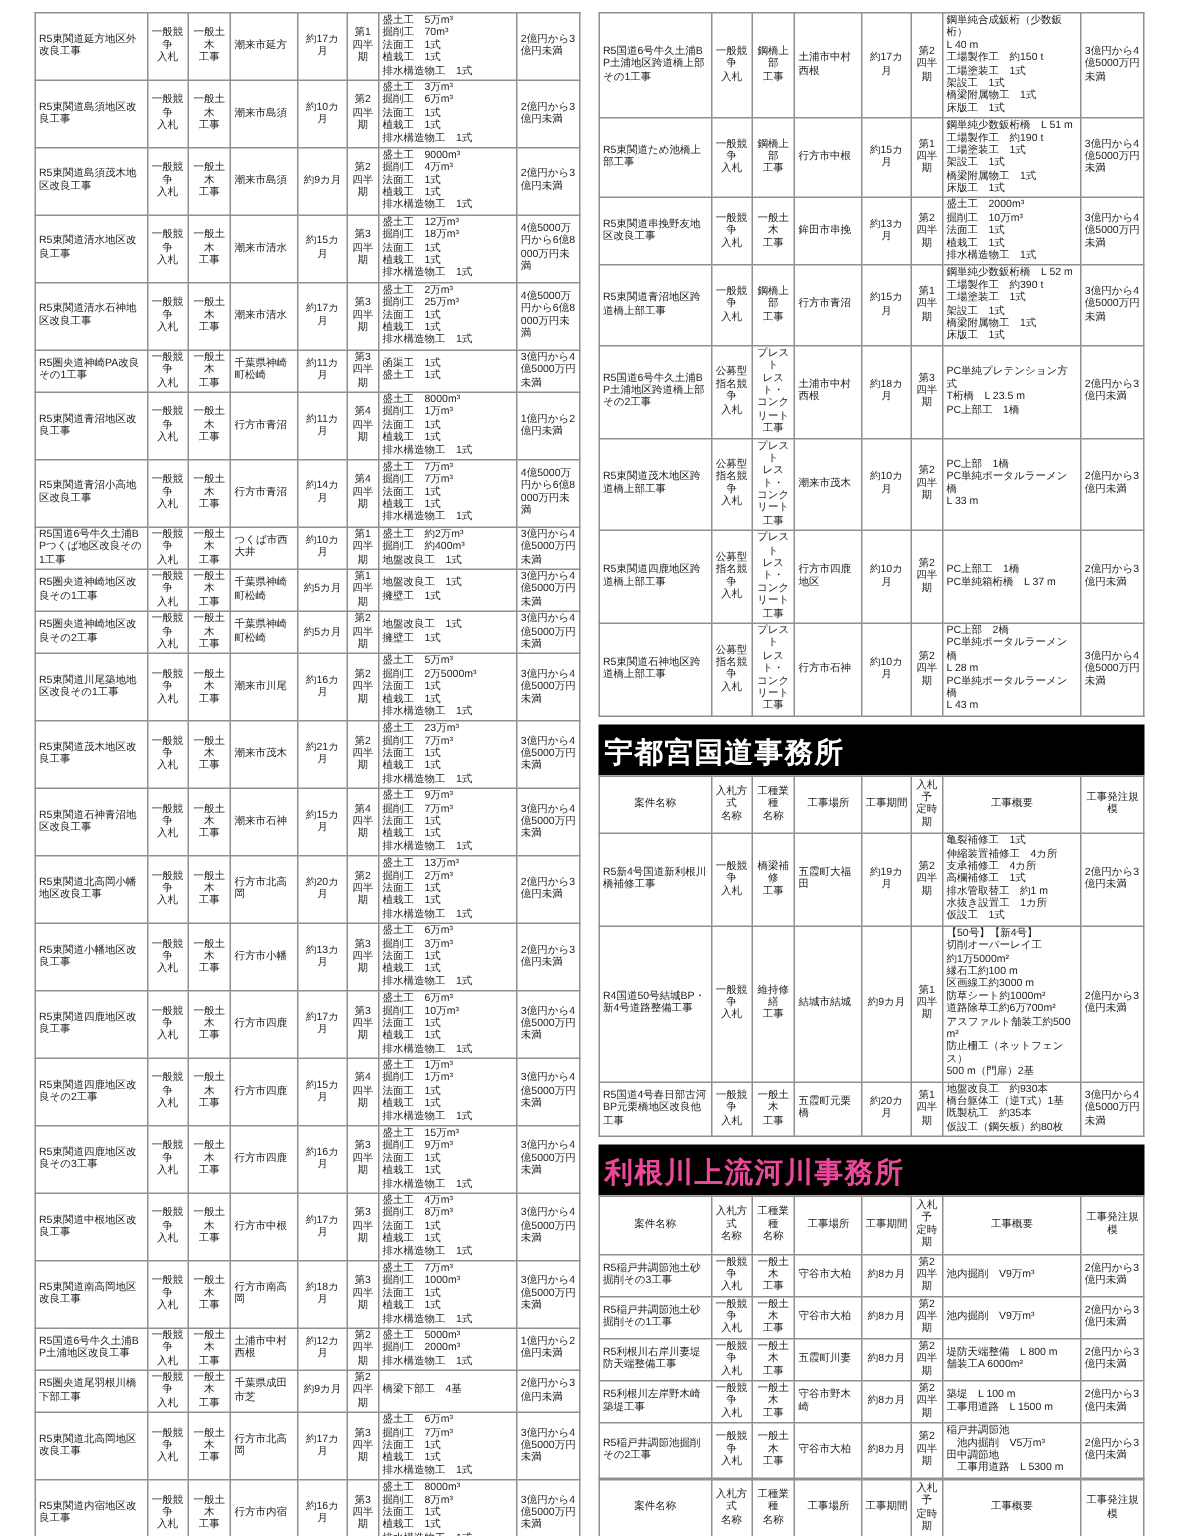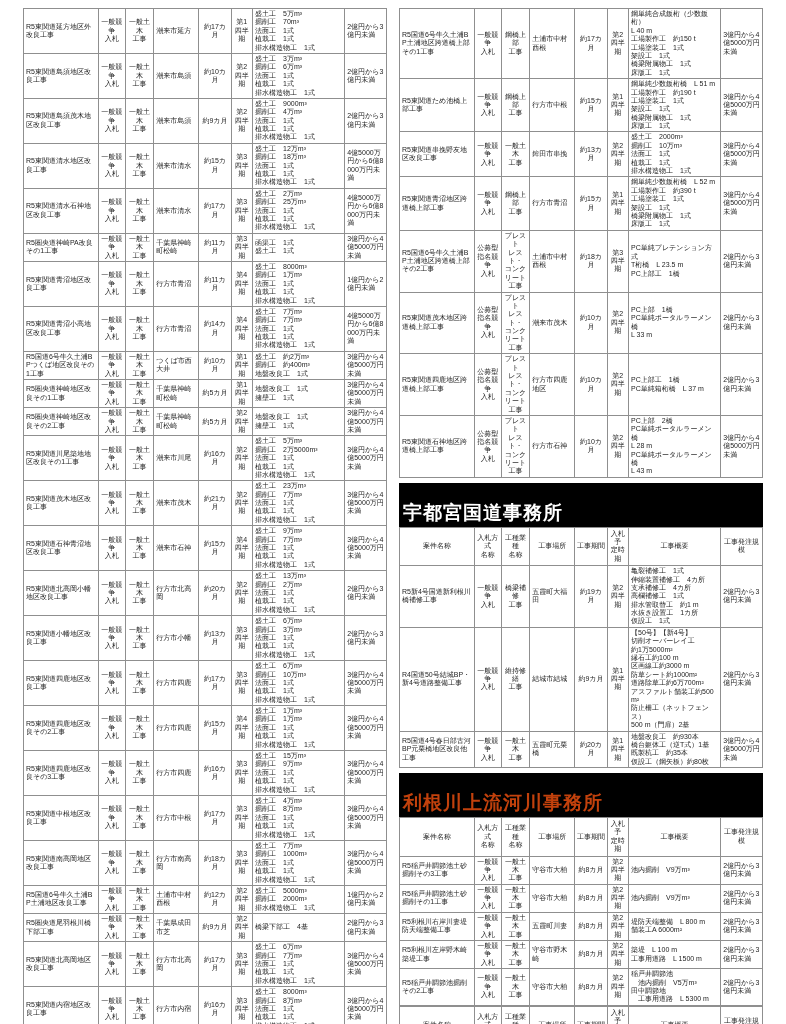--- a/index.html
+++ b/index.html
@@ -11,21 +11,21 @@
         font-size:7px;line-height:1.2;margin:0 0 0 0;}
   td,th{border:1px solid #8f8f8f;padding:1px 2px;vertical-align:middle;
         white-space:pre-line;word-break:break-all;color:#1d1d1d;}
   th{font-weight:normal;text-align:center;padding:2px 1px;background:#ffffff;}
   td.c0{text-align:left;}
   td.c1,td.c2,td.c4,td.c5{text-align:center;}
   td.c3{text-align:left;}
   td.c6{text-align:left;}
   td.c7{text-align:left;}
   .office-bar{background:#000000;color:#ffffff;font-weight:bold;font-size:19px;
-              line-height:1.15;padding:19px 6px 3px 4px;margin:5px 0 0 0;letter-spacing:1px;}
+              line-height:1.15;padding:9px 6px 3px 4px;margin:5px 0 0 0;letter-spacing:1px;}
   .w0{width:20.6%}.w1{width:7.4%}.w2{width:7.9%}.w3{width:12.4%}
   .w4{width:8.9%}.w5{width:5.9%}.w6{width:25.4%}.w7{width:11.5%}
 </style>
 </head>
 <body>
 
 <div class="page">
   <div class="col" id="col-left">
       <table>
         <colgroup>
@@ -694,21 +694,21 @@
             <td class="c5">第1
 四半期</td>
             <td class="c6">地盤改良工　約930本
 橋台躯体工（逆T式）1基
 既製杭工　約35本
 仮設工（鋼矢板）約80枚</td>
             <td class="c7">3億円から4億5000万円未満</td>
           </tr>
         </tbody>
       </table>
-      <div class="office-bar" style="background: rgb(0, 0, 0); color: #c2410c;">利根川上流河川事務所</div>
+      <div class="office-bar" style="background: rgb(0, 0, 0); color: #ec4899;">利根川上流河川事務所</div>
       <table>
         <colgroup>
           <col class="w0">
           <col class="w1">
           <col class="w2">
           <col class="w3">
           <col class="w4">
           <col class="w5">
           <col class="w6">
           <col class="w7">

